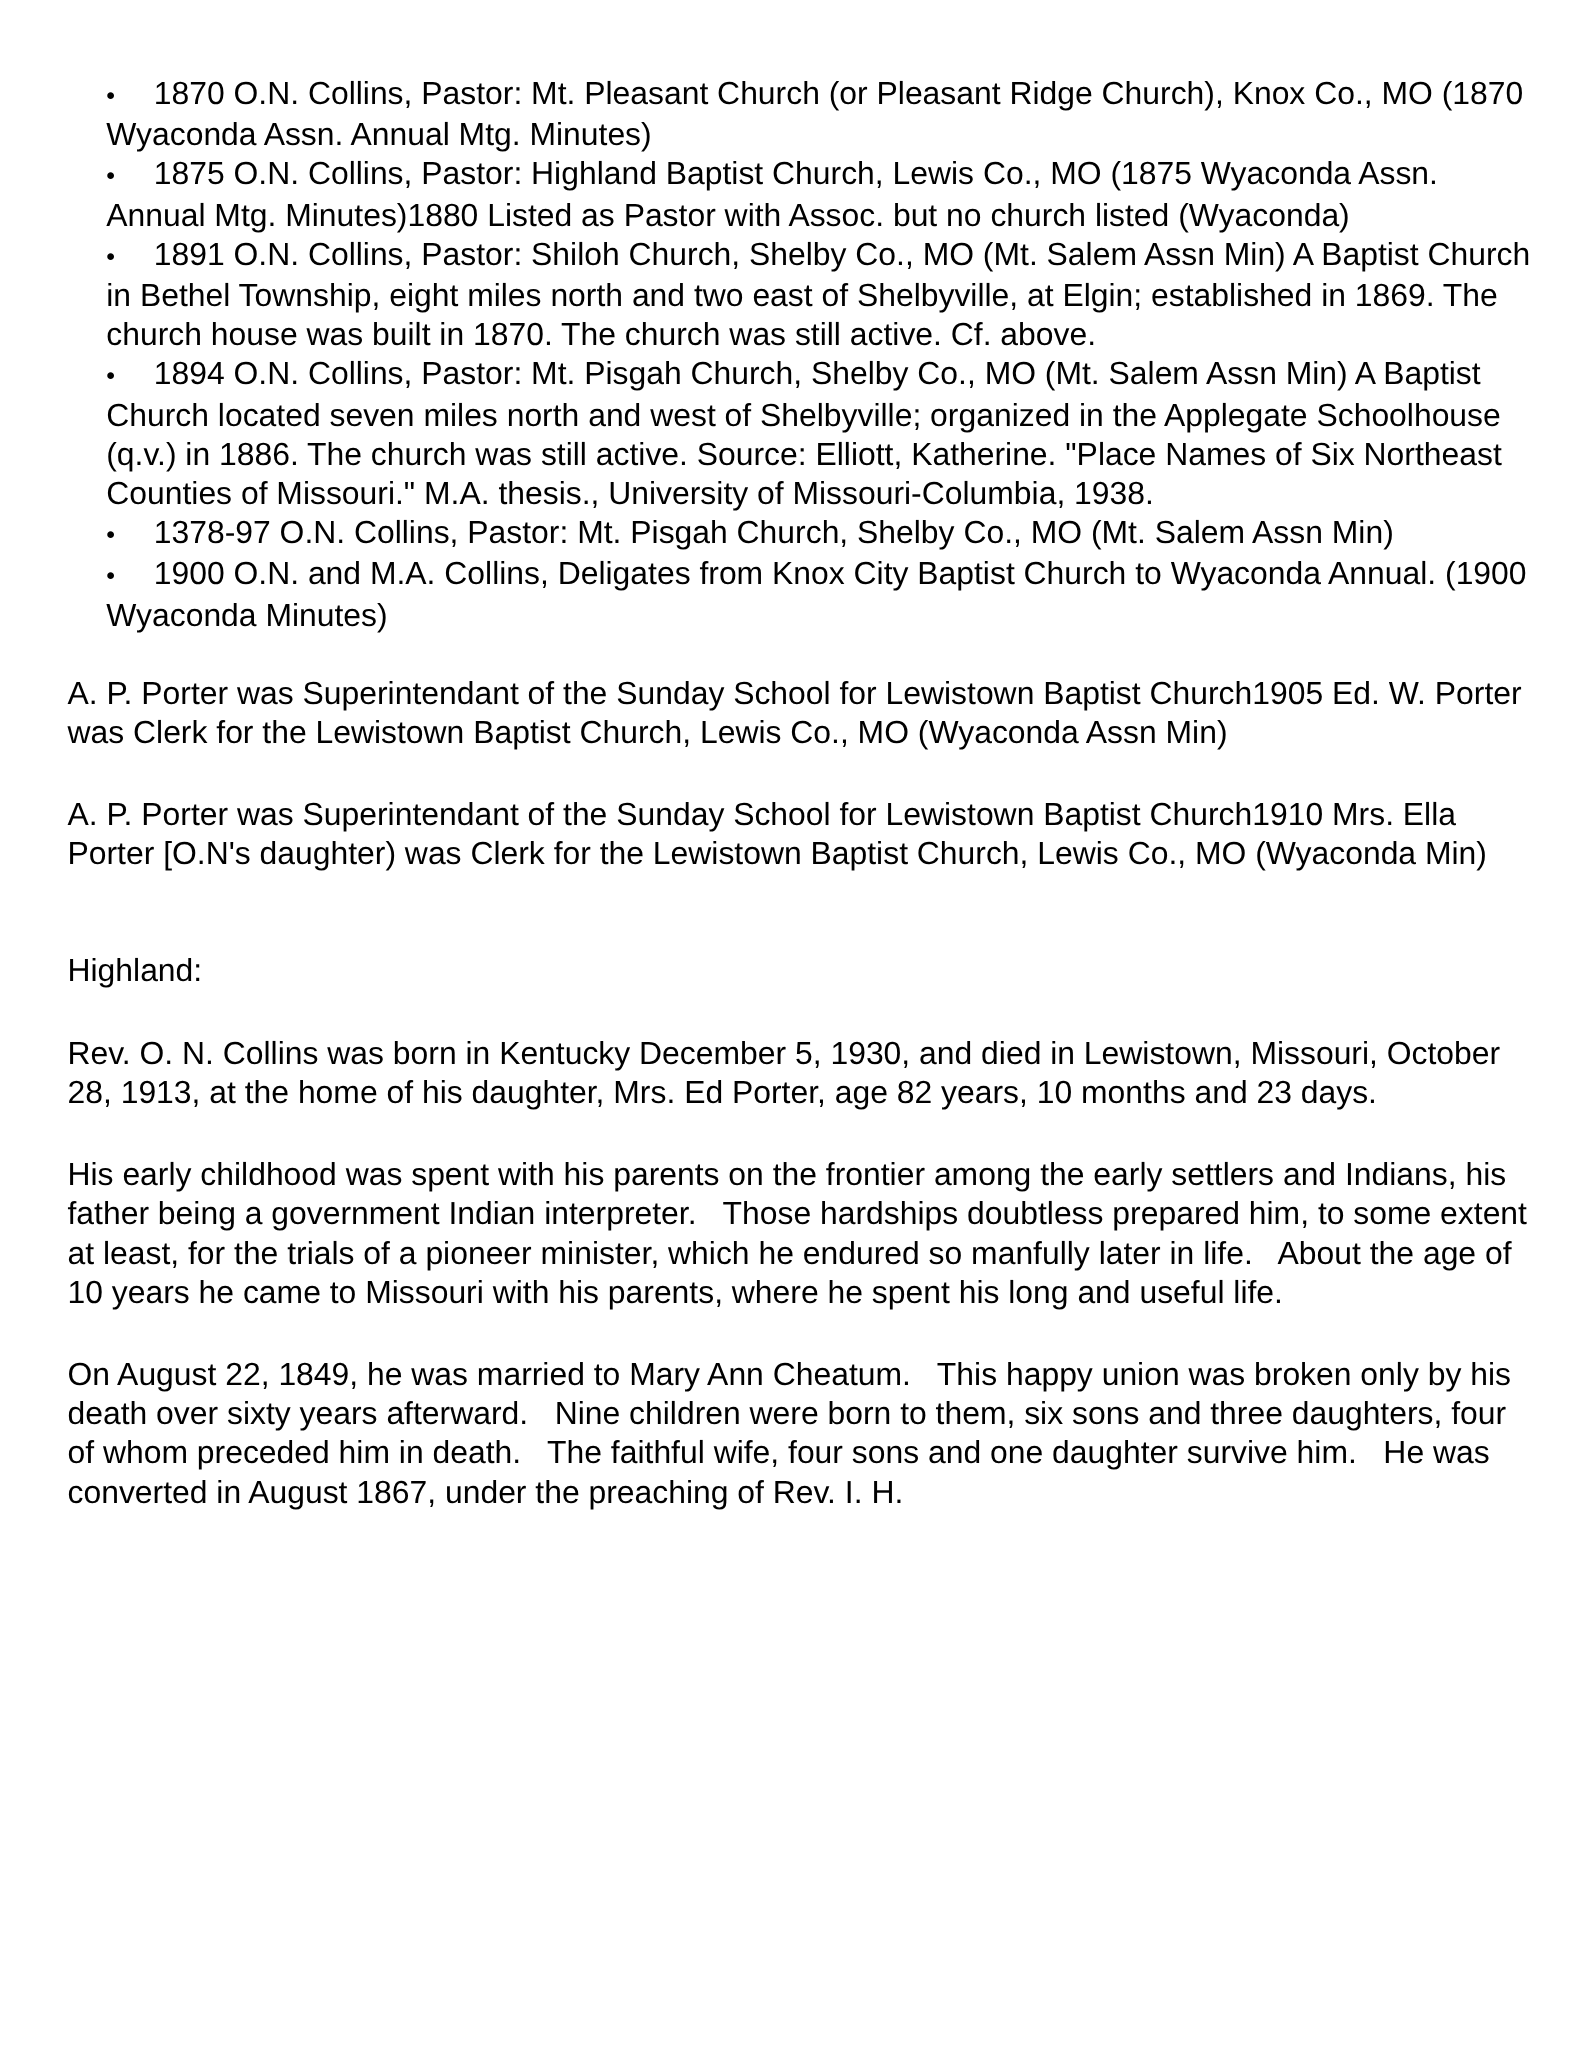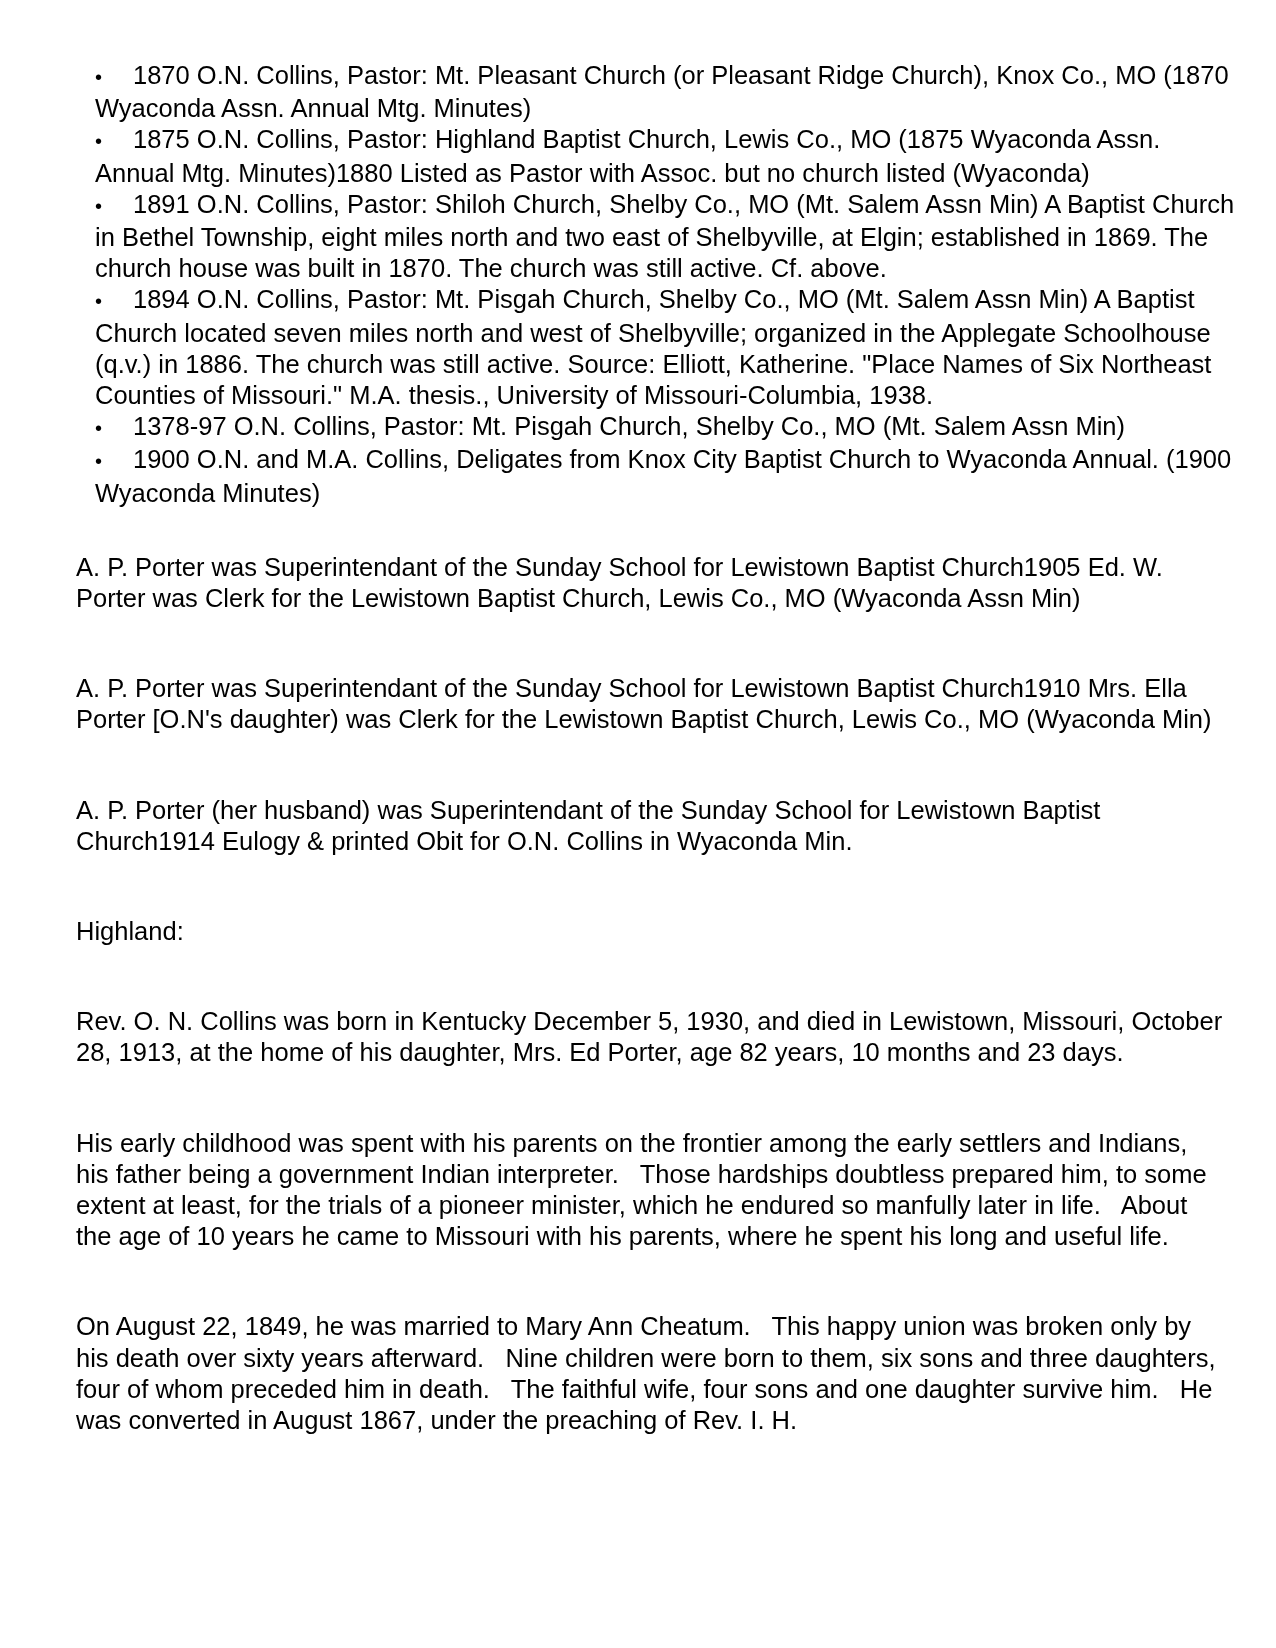--- a/index.html
+++ b/index.html
@@ -10,42 +10,42 @@
     body {
       width: 1276px;
       height: 1648px;
       overflow: hidden;
       position: relative;
       font-family: "Liberation Sans", sans-serif;
       color: #000000;
     }
     .page {
       position: absolute;
-      left: 60px;
+      left: 50px;
       top: 60px;
       width: 1180px;
       font-size: 25.5px;
       line-height: 31.2px;
     }
     ul.bullets {
       list-style: none;
       margin: 0;
       padding: 0 0 0 35px;
     }
     ul.bullets li {
       margin: 0;
       padding: 0;
     }
     .bullet-glyph {
       display: inline-block;
       width: 38px;
       font-size: 20px;
     }
     p.para {
-      margin: 16px;
+      margin: 4px;
       padding: 0;
     }
     .gap { height: 27px; }
   </style>
 </head>
 <body>
 
 <div class="page">
   <ul class="bullets">
     <li><span class="bullet-glyph">•</span><span>1870 O.N. Collins, Pastor: Mt. Pleasant Church (or Pleasant Ridge Church), Knox Co., MO (1870 Wyaconda Assn. Annual Mtg. Minutes)</span></li>
@@ -56,21 +56,20 @@
     <li><span class="bullet-glyph">•</span><span>1900 O.N. and M.A. Collins, Deligates from Knox City Baptist Church to Wyaconda Annual. (1900 Wyaconda Minutes)</span></li>
   </ul>
 
   <div class="gap"></div>
   <p class="para">A. P. Porter was Superintendant of the Sunday School for Lewistown Baptist Church1905 Ed. W. Porter was Clerk for the Lewistown Baptist Church, Lewis Co., MO (Wyaconda Assn Min)</p>
 
   <div class="gap"></div>
   <p class="para">A. P. Porter was Superintendant of the Sunday School for Lewistown Baptist Church1910 Mrs. Ella Porter [O.N's daughter) was Clerk for the Lewistown Baptist Church, Lewis Co., MO (Wyaconda Min)</p>
 
   <div class="gap"></div>
-  <p class="para">A. P. Porter (her husband) was Superintendant of the Sunday School for Lewistown Baptist Church1914 Eulogy &amp; printed Obit for O.N. Collins in Wyaconda Min.</p>
 
   <div class="gap"></div>
   <p class="para">Highland:</p>
 
   <div class="gap"></div>
   <p class="para">Rev. O. N. Collins was born in Kentucky December 5, 1930, and died in Lewistown, Missouri, October 28, 1913, at the home of his daughter, Mrs. Ed Porter, age 82 years, 10 months and 23 days.</p>
 
   <div class="gap"></div>
   <p class="para" style="white-space: pre-wrap;">His early childhood was spent with his parents on the frontier among the early settlers and Indians, his father being a government Indian interpreter.   Those hardships doubtless prepared him, to some extent at least, for the trials of a pioneer minister, which he endured so manfully later in life.   About the age of 10 years he came to Missouri with his parents, where he spent his long and useful life.</p>
 

